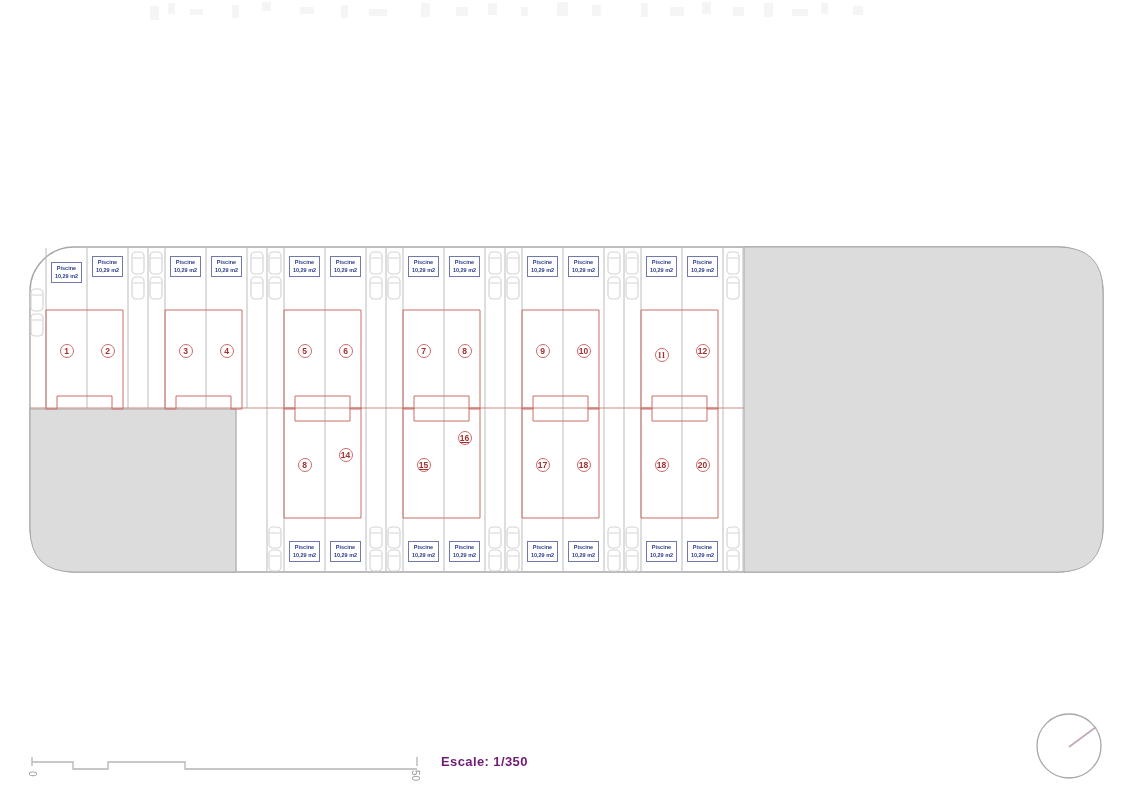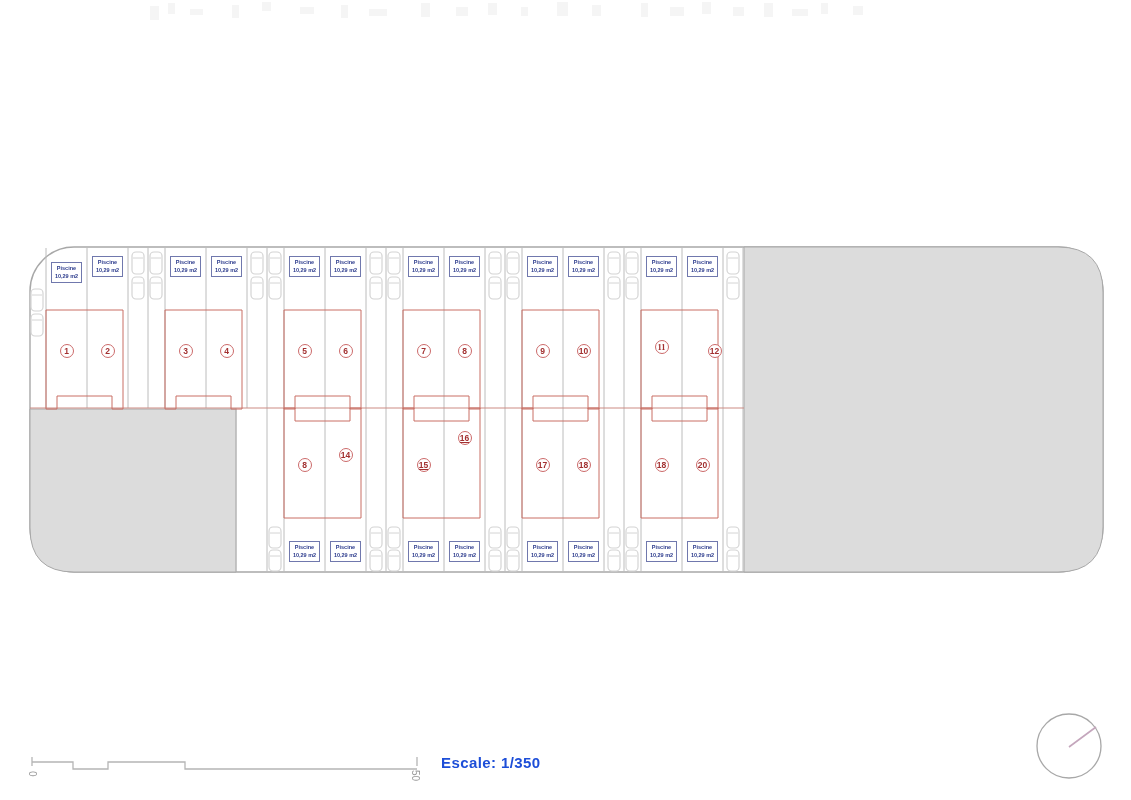--- a/index.html
+++ b/index.html
@@ -13,22 +13,22 @@
     border:1px solid #7078ad;background:#ffffff;color:#2b3a8c;
     font-size:5.5px;font-weight:bold;text-align:center;line-height:1.35;
     display:flex;flex-direction:column;justify-content:center;
   }
   .badge{
     position:absolute;width:14px;height:14px;box-sizing:border-box;border-radius:50%;
     border:1px solid #cc6a6a;background:#ffffff;color:#a23030;
     font-size:8.5px;font-weight:bold;display:flex;align-items:center;justify-content:center;
   }
   .escale{
-    position:absolute;left:441px;top:754px;font-size:15px;font-weight:bold;
-    color:#1d4ed8;letter-spacing:0.4px;
+    position:absolute;left:441px;top:754px;font-size:13px;font-weight:bold;
+    color:#701a75;letter-spacing:0.4px;
   }
   .rot{
     position:absolute;font-size:10px;color:#9a9a9a;
     transform-origin:0 0;transform:rotate(90deg);white-space:nowrap;
   }
 </style>
 </head>
 <body>
 
 <div id="plan">
@@ -247,22 +247,22 @@
       <div class="badge" style="left: 535.5px; top: 344px;">9</div>
       <div class="badge" style="left: 576.5px; top: 344px;">10</div>
       <div class="pool-box" style="left: 646px; top: 256px;">
         <span>Piscine</span>
         <span>10,29 m2</span>
       </div>
       <div class="pool-box" style="left: 687px; top: 256px;">
         <span>Piscine</span>
         <span>10,29 m2</span>
       </div>
-      <div class="badge" style="left: 654.5px; top: 340px; font-family: Liberation Serif, serif;">11</div>
-      <div class="badge" style="left: 695.5px; top: 344px; margin-left: 12px;">12</div>
+      <div class="badge" style="left: 654.5px; top: 348px; font-family: Liberation Serif, serif;">11</div>
+      <div class="badge" style="left: 695.5px; top: 344px;">12</div>
       <div class="pool-box" style="left: 289px; top: 541px;">
         <span>Piscine</span>
         <span>10,29 m2</span>
       </div>
       <div class="pool-box" style="left: 330px; top: 541px;">
         <span>Piscine</span>
         <span>10,29 m2</span>
       </div>
       <div class="badge" style="left: 297.5px; top: 458px;">8</div>
       <div class="badge" style="left: 338.5px; top: 448px;">14</div>

